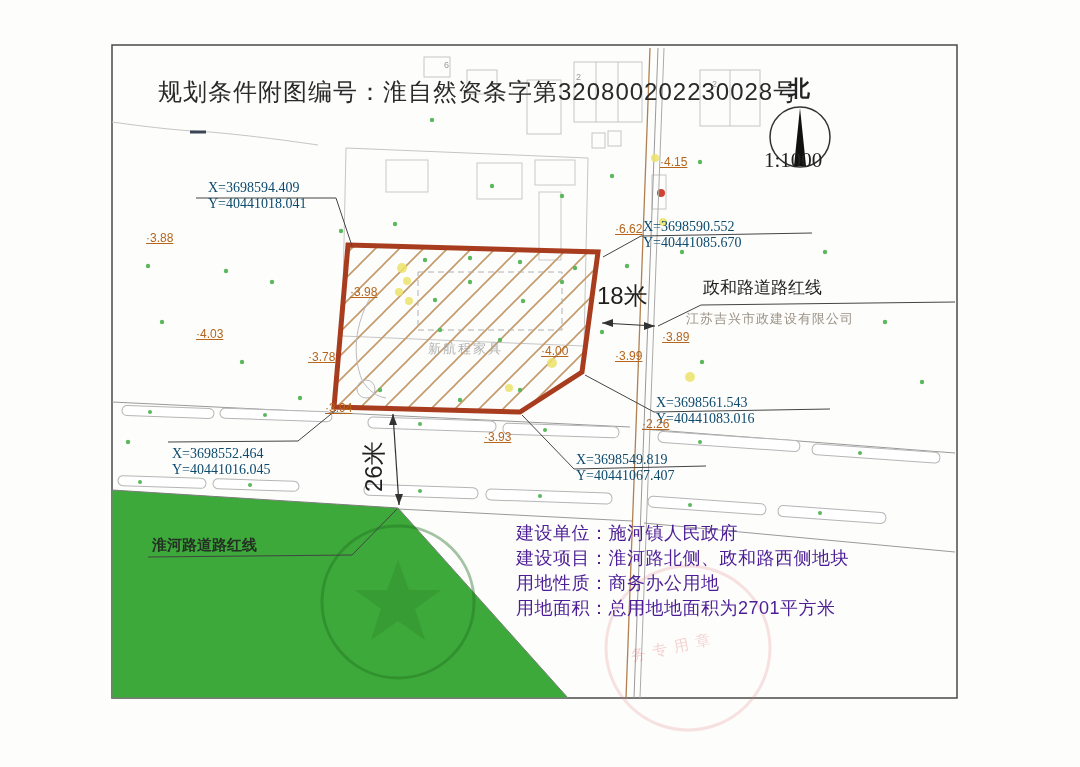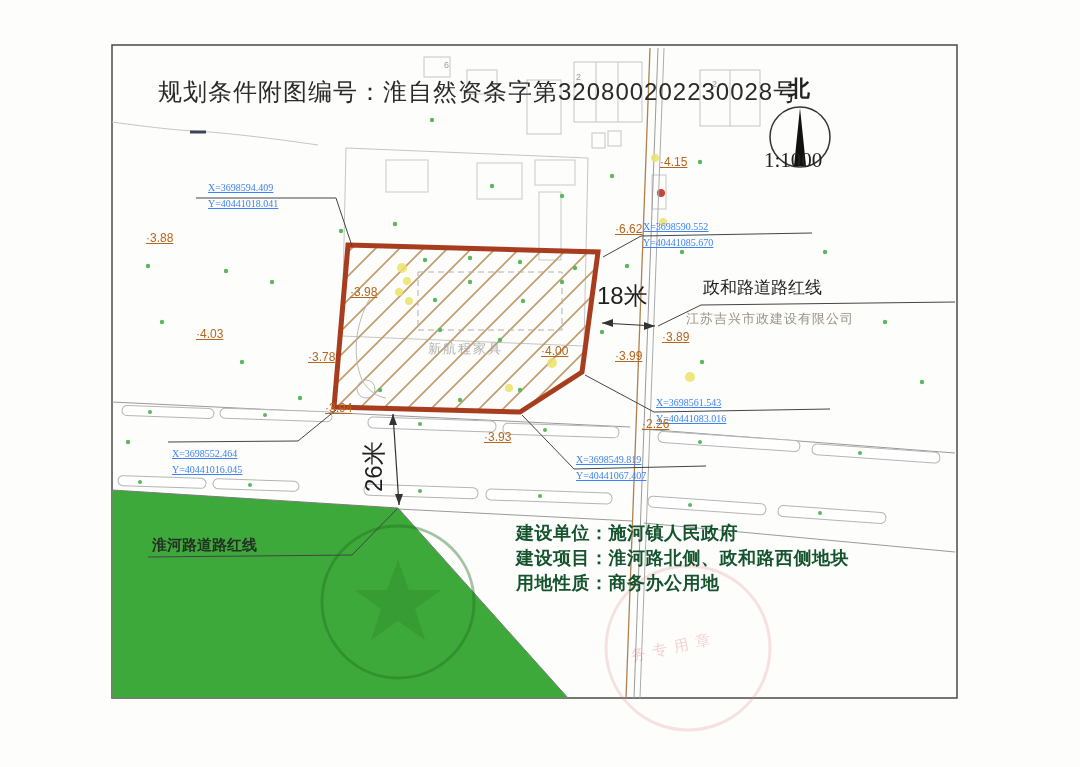--- a/index.html
+++ b/index.html
@@ -4,29 +4,29 @@
 <style>
   html,body{margin:0;padding:0;background:#ffffff;}
   .sheet{position:relative;width:1080px;height:767px;background:#fdfdfc;overflow:hidden;
          font-family:"Liberation Sans", sans-serif;}
   svg{position:absolute;left:0;top:0;}
   .t{position:absolute;white-space:nowrap;color:#1c1c1c;}
   .serif{font-family:"Liberation Serif", serif;}
   .title{font-size:24px;letter-spacing:1px;color:#2a2a2a;}
   .north-label{font-size:22px;font-weight:bold;color:#222;}
   .scale{font-size:21px;color:#222;}
-  .coord{font-size:10px;line-height:16px;color:#3b82f6;text-decoration:underline;}
+  .coord{font-size:14px;line-height:16px;color:#0c4a6e;}
   .elev{font-size:12px;color:var(--elev_color);text-decoration:underline;}
   .road-big{font-size:24px;color:#1e1e1e;}
   .road-label{font-size:17px;color:#1e1e1e;}
   .huaihe{font-size:15px;color:#253025;font-weight:bold;}
   .vert{transform:rotate(-90deg);transform-origin:left top;}
   .watermark{font-size:13px;color:rgba(150,140,128,0.95);letter-spacing:1px;}
   .plot-name{font-size:13px;color:rgba(165,165,165,0.85);letter-spacing:2px;}
-  .info{font-size:18px;font-weight:700;color:#14532d;line-height:25px;letter-spacing:0.5px;}
+  .info{font-size:18px;font-weight:400;color:#4c1d95;line-height:25px;letter-spacing:0.5px;}
   .bnum{font-size:9px;color:#9a9a9a;}
   .seal-text{font-size:15px;color:rgba(225,110,110,0.30);letter-spacing:7px;
              transform:rotate(-12deg);}
 </style>
 </head>
 <body>
 
 <div class="sheet">
 
 <svg width="1080" height="767" viewBox="0 0 1080 767">
@@ -248,15 +248,16 @@
 <div class="t seal-text" style="left:630px;top:638px">务专用章</div>
 
 <span class="t bnum" style="left:444px;top:60px">6</span>
 <span class="t bnum" style="left:576px;top:72px">2</span>
 <span class="t bnum" style="left:712px;top:79px">2</span>
 
 <div class="t info" style="left:516px;top:521px">
   <div>建设单位：施河镇人民政府</div>
   <div>建设项目：淮河路北侧、政和路西侧地块</div>
   <div>用地性质：商务办公用地</div>
+  <div>用地面积：总用地地面积为2701平方米</div>
 </div>
 
 </div>
 
 </body></html>

